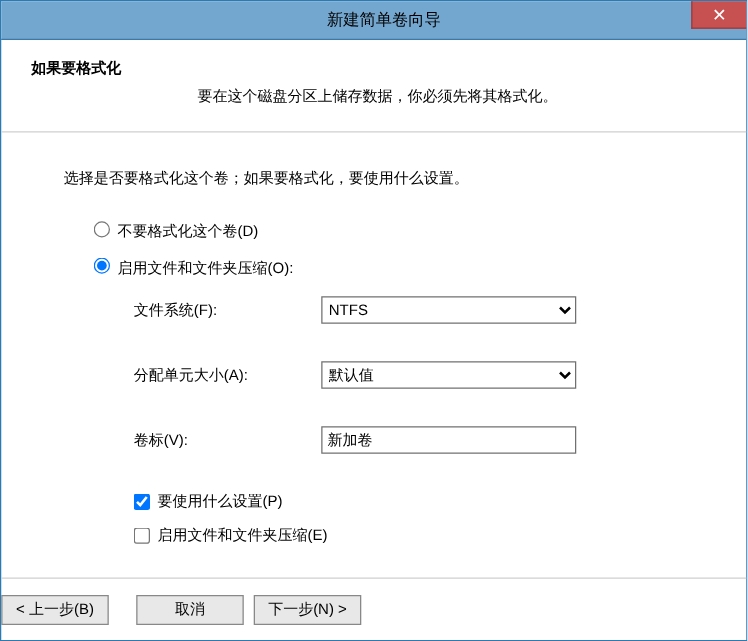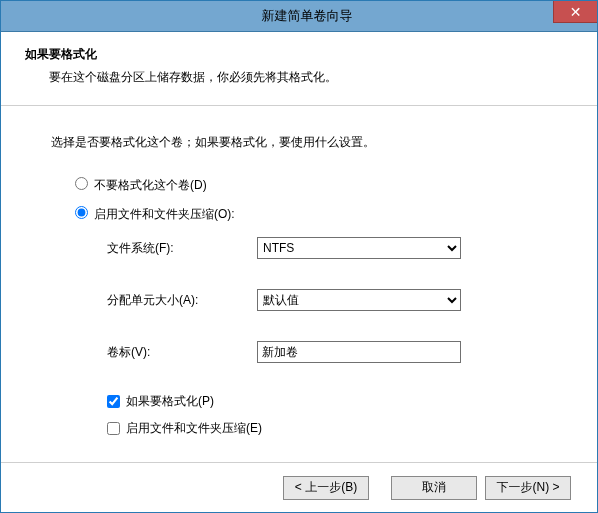--- a/index.html
+++ b/index.html
@@ -74,21 +74,22 @@
     height: 74px;
     box-sizing: border-box;
   }
   .header-area h1 {
     font-size: 12px;
     font-weight: bold;
     margin: 0 0 6px 0;
   }
   .header-area p {
     font-size: 12px;
-    margin: 0 0 0 24px;
+    margin: 0 0 0 6px;
+    text-align: center;
   }
   .body-area {
     padding: 28px 24px 0 50px;
     flex: 1;
   }
   .instr {
     font-size: 12px;
     margin: 0 0 26px 0;
   }
   .radio-row {
@@ -133,21 +134,20 @@
   }
   .check-row input[type=checkbox] {
     margin: 0 6px 0 0;
   }
   .footer {
     border-top: 1px solid #cfcfcf;
     height: 50px;
     flex: 0 0 auto;
     display: flex;
     align-items: center;
-    justify-content: flex-end;
     padding-right: 26px;
     gap: 8px;
     box-sizing: border-box;
   }
   .btn {
     min-width: 86px;
     height: 24px;
     font-family: inherit;
     font-size: 12px;
     background: #e8e8e8;
@@ -216,21 +216,21 @@
 
         <div class="field-row">
           <div class="field-label">卷标(V):</div>
           <div class="field-control">
             <input type="text" value="新加卷" style="">
           </div>
         </div>
 
         <label class="check-row">
           <input type="checkbox" checked="" style="">
-          <span>如果要格式化(P)</span>
+          <span>要使用什么设置(P)</span>
         </label>
 
         <label class="check-row">
           <input type="checkbox" style="">
           <span>启用文件和文件夹压缩(E)</span>
         </label>
 
       </div>
     </div>
 

